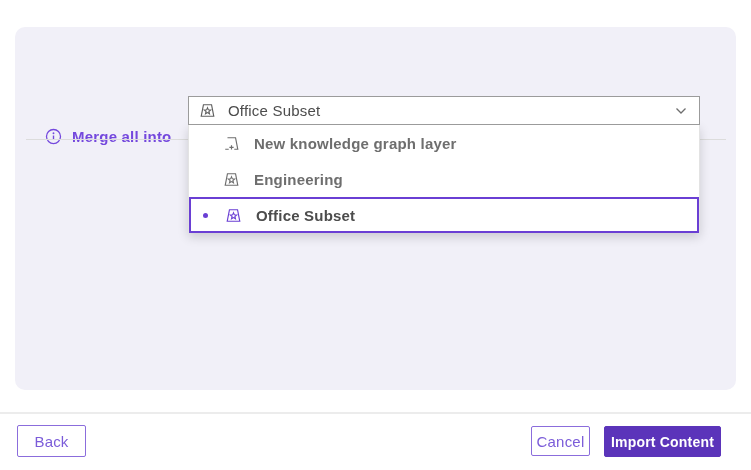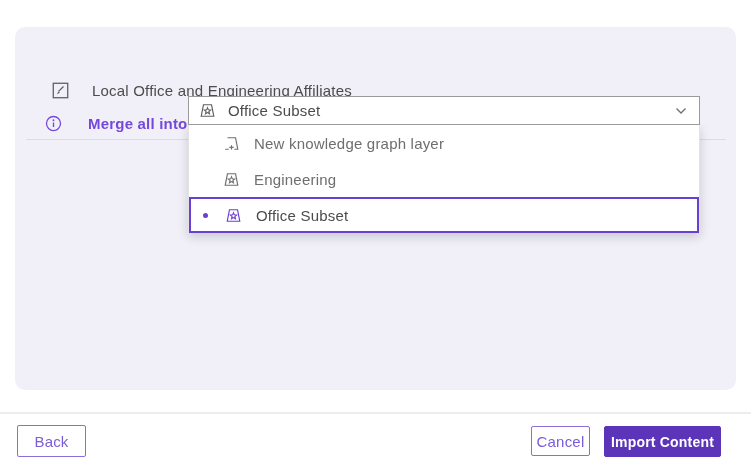--- a/index.html
+++ b/index.html
@@ -9,36 +9,36 @@
 
   
   .panel { position:absolute; left:15px; top:27px; width:721px; height:363px;
            background:#f1f0f8; border-radius:10px; }
 
   .row-layer { position:absolute; left:37px; top:47px; height:32px;
                display:flex; align-items:center; gap:23px; }
   .row-layer .label { font-size:15px; color:#4c4c4c; letter-spacing:.2px; }
 
   .row-merge { position:absolute; left:30px; top:88px; height:30px;
-               display:flex; align-items:flex-start; gap:26px; }
+               display:flex; align-items:flex-end; gap:10px; }
   .row-merge .label { font-size:15px; font-weight:700; color:#7448dd; letter-spacing:.2px; }
 
   .panel-divider { position:absolute; left:11px; top:112px; width:700px; height:0;
                    border-top:1px solid #dcdcdc; z-index:1; }
 
   
   .select-box { position:absolute; left:188px; top:96px; width:512px; height:29px;
                 background:#fff; border:1px solid #9b9b9b; display:flex; align-items:center;
                 padding:0 12px 0 10px; z-index:3; cursor:pointer; }
   .select-box .value { font-size:15px; color:#4c4c4c; margin-left:12px; flex:1; letter-spacing:.2px; }
 
   
   .dropdown { position:absolute; left:188px; top:125px; width:512px; height:108px;
               background:#0ea5e9; border:1px solid #e3e3e3; border-top:none;
-              box-shadow:0 4px 10px rgba(0,0,0,.16); z-index:2; }
+              box-shadow:0 4px 10px rgba(0,0,0,.16); z-index:2;font-weight:bold; }
   .option { position:relative; width:100%; height:36px; display:flex; align-items:center;
             padding-left:34px; cursor:pointer; background:#fff; }
   .option .opt-label { font-size:15px; color:#6e6e6e; margin-left:14px; letter-spacing:.2px; }
   .option.selected { border:2px solid #6a3fd4; }
   .option.selected .opt-label { color:#4c4c4c; }
   .option .bullet { position:absolute; left:12px; top:50%; margin-top:-2.5px;
                     width:5px; height:5px; border-radius:50%; background:#6a3fd4; }
 
   .icon { display:inline-flex; align-items:center; justify-content:center; flex:none; }
 
@@ -55,30 +55,20 @@
                 background:#5b34ba; color:#ffffff; font-weight:700; font-size:14px;
                 border:1px solid #5b34ba; }
 </style>
 </head>
 <body>
 
 <div class="stage">
 
   <div class="panel">
 
-    <div class="row-layer">
-      <span class="icon">
-        <svg width="17" height="17" viewBox="0 0 16 16">
-          <rect x="1.2" y="1.2" width="13.6" height="13.6" fill="#f1f0f8" stroke="#5f5f5f" stroke-width="1.2"></rect>
-          <path d="M10.8 4.2 L6.2 8.8" fill="none" stroke="#5f5f5f" stroke-width="1.2"></path>
-          <path d="M6.2 8.8 L4.6 11.6 L7.4 10.2 Z" fill="#5f5f5f"></path>
-        </svg>
-      </span>
-      <span class="label">Local Office and Engineering Affiliates</span>
-    </div>
 
     <div class="row-merge">
       <span class="icon">
         <svg width="17" height="17" viewBox="0 0 16 16">
           <circle cx="8" cy="8" r="6.6" fill="none" stroke="#7448dd" stroke-width="1.2"></circle>
           <circle cx="8" cy="4.9" r="0.9" fill="#7448dd"></circle>
           <path d="M8 7.1 V11.3" stroke="#7448dd" stroke-width="1.3"></path>
         </svg>
       </span>
       <span class="label">Merge all into</span>

